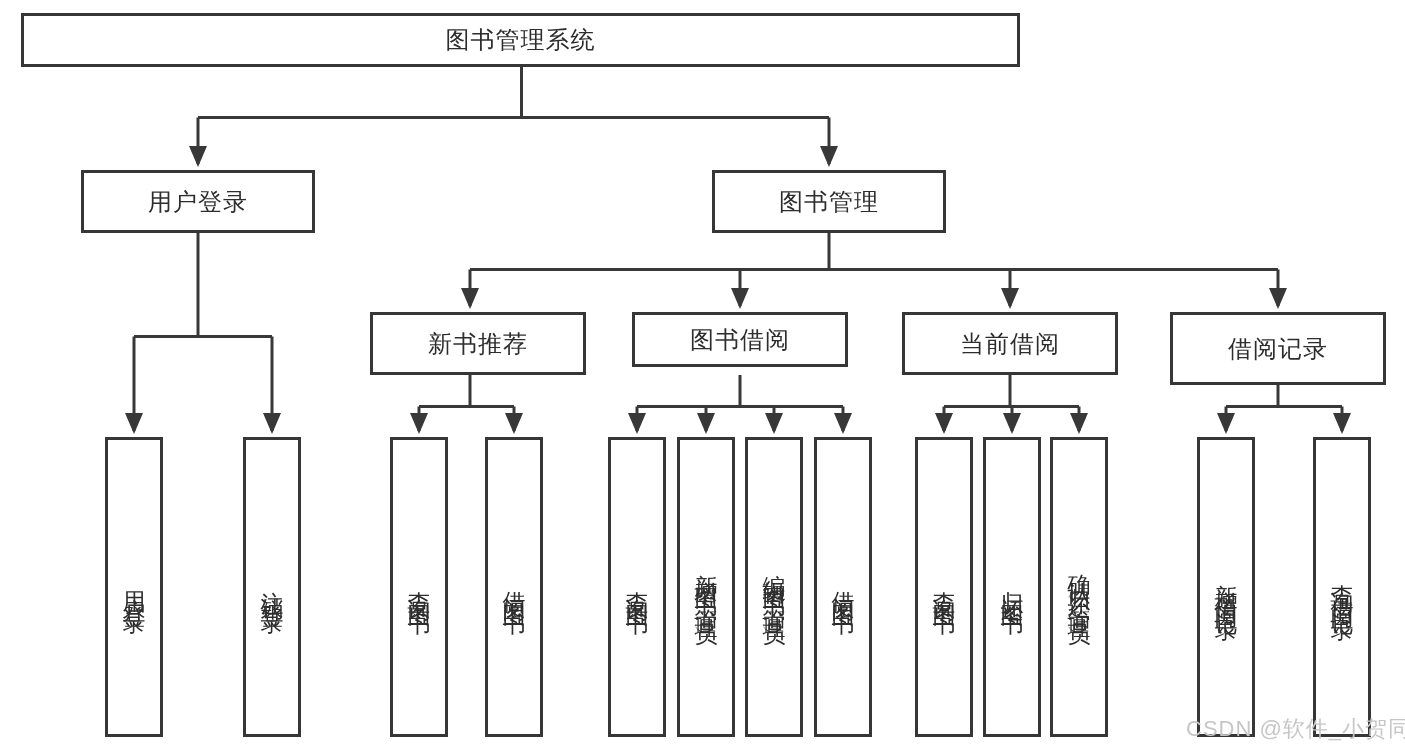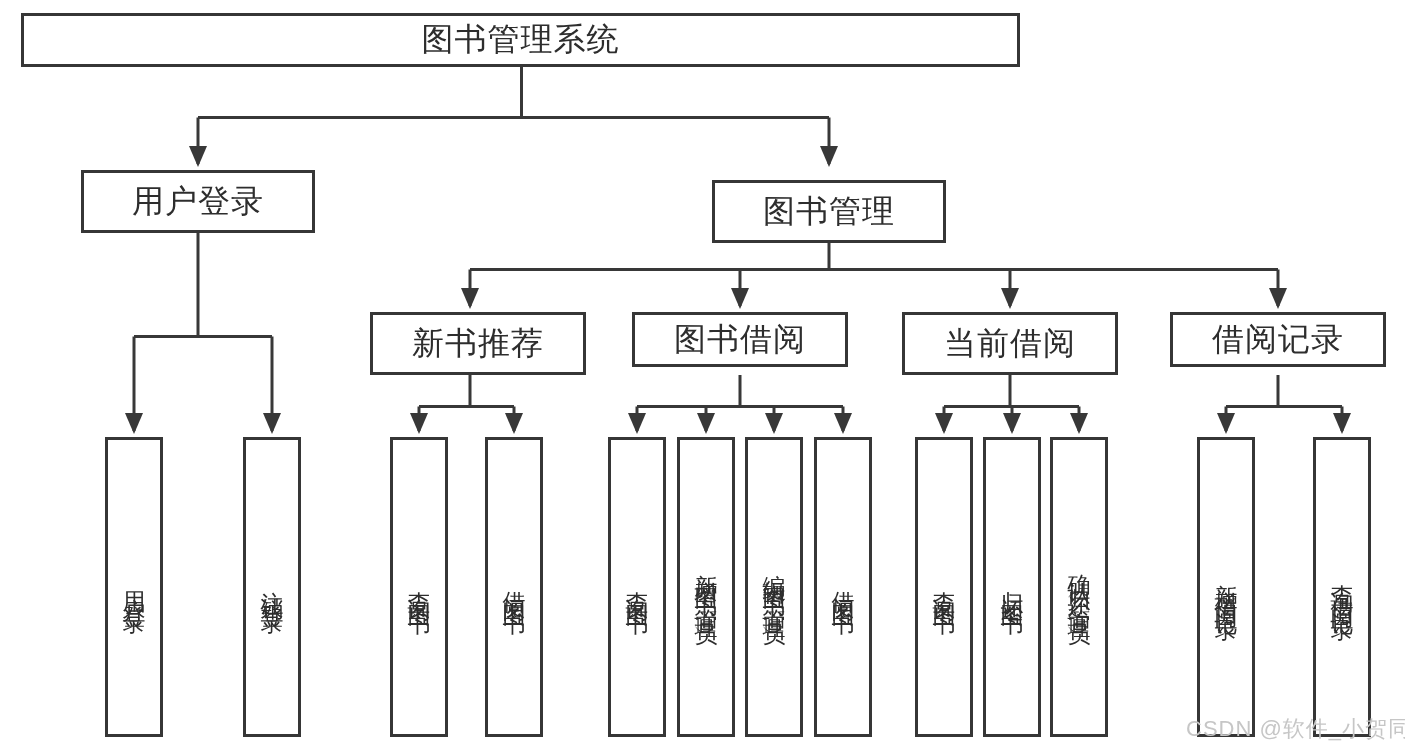--- a/index.html
+++ b/index.html
@@ -30,21 +30,21 @@
   .node {
     position: absolute;
     box-sizing: border-box;
     background: #ffffff;
     border: 3px solid #363636;
     color: #2d2d2d;
     display: flex;
     align-items: center;
     justify-content: center;
     z-index: 2;
-    font-size: 32px;
+    font-size: 24px;
     letter-spacing: 1px;
     text-align: center;
   }
   .vnode {
     writing-mode: vertical-rl;
     text-orientation: upright;
     font-size: 23px;
     letter-spacing: 7px;
     line-height: 1;
   }
@@ -110,26 +110,26 @@
     <line x1="1012" y1="406.5" x2="1012" y2="431" marker-end="url(#arw)"></line>
     <line x1="1079" y1="406.5" x2="1079" y2="431" marker-end="url(#arw)"></line>
 
     <line x1="1226" y1="406.5" x2="1226" y2="431" marker-end="url(#arw)"></line>
     <line x1="1342" y1="406.5" x2="1342" y2="431" marker-end="url(#arw)"></line>
   </svg>
 
   <div class="node" style="left:21px; top:13px; width:999px; height:54px;">图书管理系统</div>
 
   <div class="node" style="left:81px; top:170px; width:234px; height:63px;">用户登录</div>
-  <div class="node" style="left:712px; top:180px; width:234px; height:63px;">图书管理</div>
+  <div class="node" style="left:712px; top:170px; width:234px; height:63px;">图书管理</div>
 
   <div class="node" style="left:362px; top:312px; width:216px; height:63px;margin-left:8px;">新书推荐</div>
   <div class="node" style="left:632px; top:312px; width:216px; height:55px;">图书借阅</div>
   <div class="node" style="left:902px; top:312px; width:216px; height:63px;">当前借阅</div>
-  <div class="node" style="left:1170px; top:312px; width:216px; height:55px;">借阅记录</div>
+  <div class="node" style="left:1170px; top:312px; width:216px; height:73px;">借阅记录</div>
 
   <div class="node vnode" style="left:105px; top:437px; width:58px; height:300px;">用户登录</div>
   <div class="node vnode" style="left:243px; top:437px; width:58px; height:300px;">注销登录</div>
 
   <div class="node vnode" style="left:390px; top:437px; width:58px; height:300px;">查询图书</div>
   <div class="node vnode" style="left:485px; top:437px; width:58px; height:300px;">借阅图书</div>
 
   <div class="node vnode" style="left:608px; top:437px; width:58px; height:300px;">查询图书</div>
   <div class="node vnode" style="left:677px; top:437px; width:58px; height:300px;">新增图书（管理员）</div>
   <div class="node vnode" style="left:745px; top:437px; width:58px; height:300px;">编辑图书（管理员）</div>

